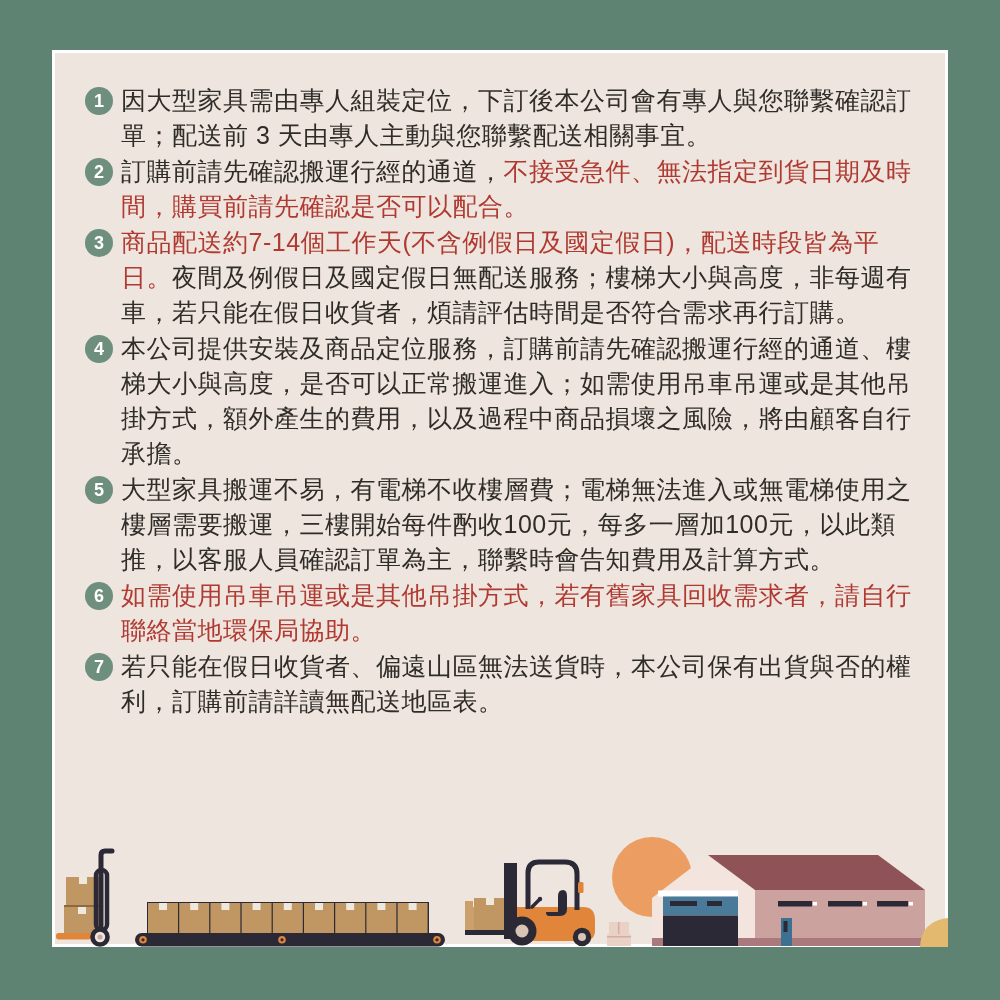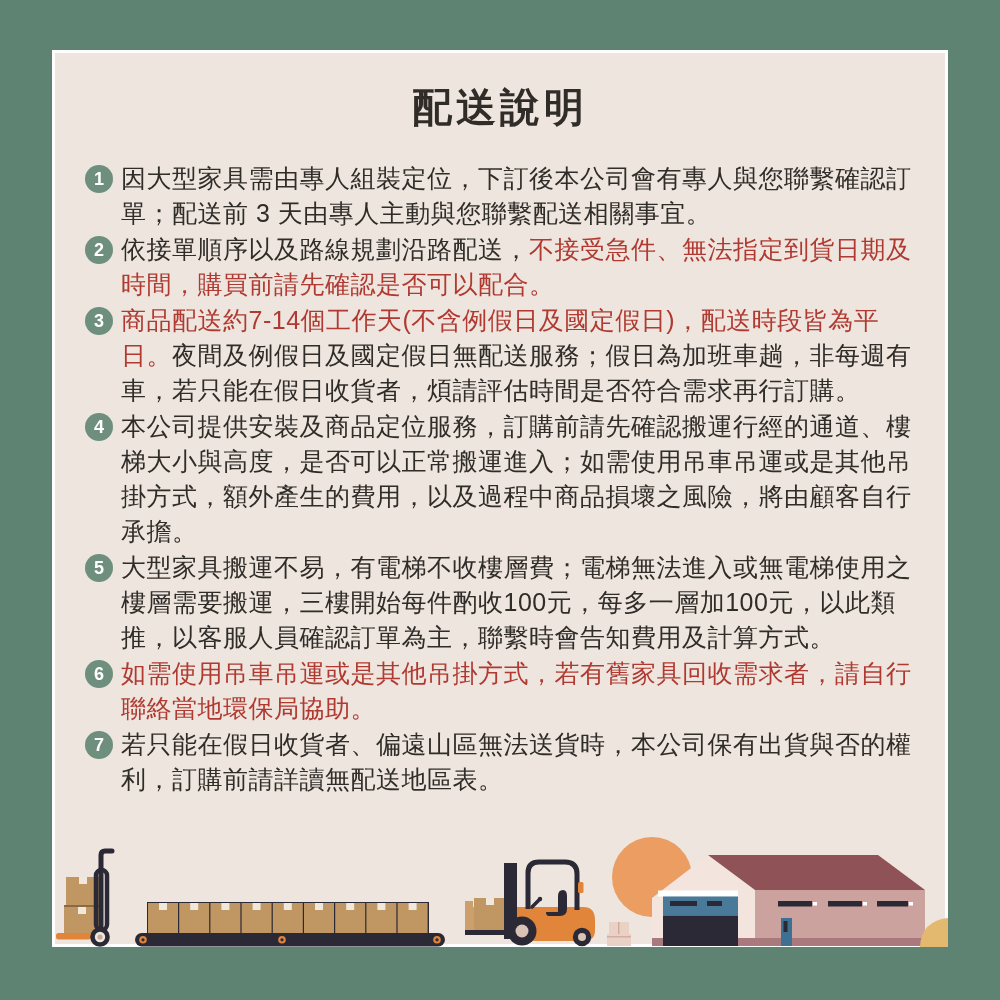--- a/index.html
+++ b/index.html
@@ -43,36 +43,35 @@
   .sd{stroke:var(--outline-dark,#2B2935);fill:none;}
   .tan{fill:var(--box-tan,#C09763);}
   .tanl{fill:var(--box-tan-light,#CBA06C);}
   .cream{fill:var(--notch-cream,#EFE8DC);}
   .org{fill:var(--machine-orange,#E08539);}
 </style>
 </head>
 <body>
 
 <div class="panel">
-  <h1 class="title">配送說明</h1>
 
   <div class="notes">
     <div class="note-item">
       <div class="badge">1</div>
       <div class="note-text"><span class="seg-dark">因大型家具需由專人組裝定位，下訂後本公司會有專人與您聯繫確認訂單；配送前 3 天由專人主動與您聯繫配送相關事宜。</span></div>
     </div>
 
     <div class="note-item">
       <div class="badge">2</div>
-      <div class="note-text"><span class="seg-dark">依接單順序以及路線規劃沿路配送，</span><span class="seg-red">不接受急件、無法指定到貨日期及時間，購買前請先確認是否可以配合。</span></div>
+      <div class="note-text"><span class="seg-dark">訂購前請先確認搬運行經的通道，</span><span class="seg-red">不接受急件、無法指定到貨日期及時間，購買前請先確認是否可以配合。</span></div>
     </div>
 
     <div class="note-item">
       <div class="badge">3</div>
-      <div class="note-text"><span class="seg-red">商品配送約7-14個工作天(不含例假日及國定假日)，配送時段皆為平日。</span><span class="seg-dark">夜間及例假日及國定假日無配送服務；假日為加班車趟，非每週有車，若只能在假日收貨者，煩請評估時間是否符合需求再行訂購。</span></div>
+      <div class="note-text"><span class="seg-red">商品配送約7-14個工作天(不含例假日及國定假日)，配送時段皆為平日。</span><span class="seg-dark">夜間及例假日及國定假日無配送服務；樓梯大小與高度，非每週有車，若只能在假日收貨者，煩請評估時間是否符合需求再行訂購。</span></div>
     </div>
 
     <div class="note-item">
       <div class="badge">4</div>
       <div class="note-text"><span class="seg-dark">本公司提供安裝及商品定位服務，訂購前請先確認搬運行經的通道、樓梯大小與高度，是否可以正常搬運進入；如需使用吊車吊運或是其他吊掛方式，額外產生的費用，以及過程中商品損壞之風險，將由顧客自行承擔。</span></div>
     </div>
 
     <div class="note-item">
       <div class="badge">5</div>
       <div class="note-text"><span class="seg-dark">大型家具搬運不易，有電梯不收樓層費；電梯無法進入或無電梯使用之樓層需要搬運，三樓開始每件酌收100元，每多一層加100元，以此類推，以客服人員確認訂單為主，聯繫時會告知費用及計算方式。</span></div>

